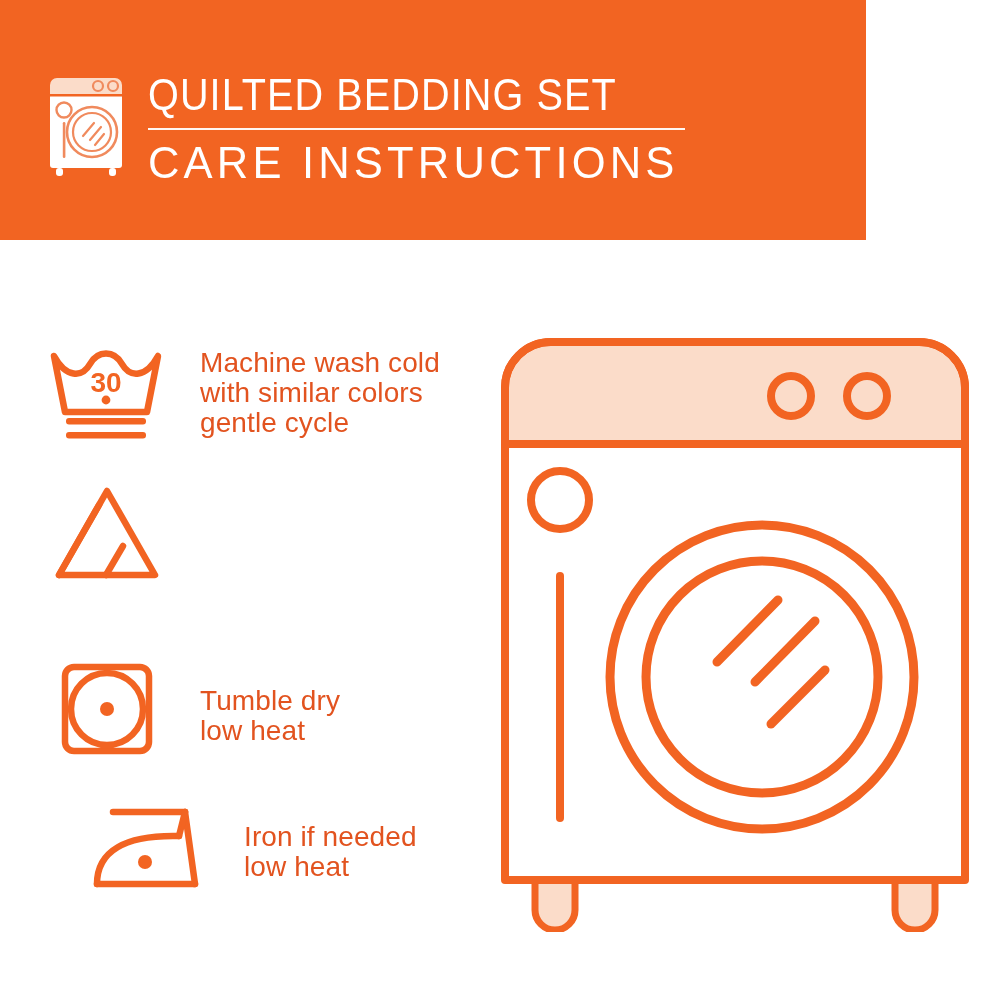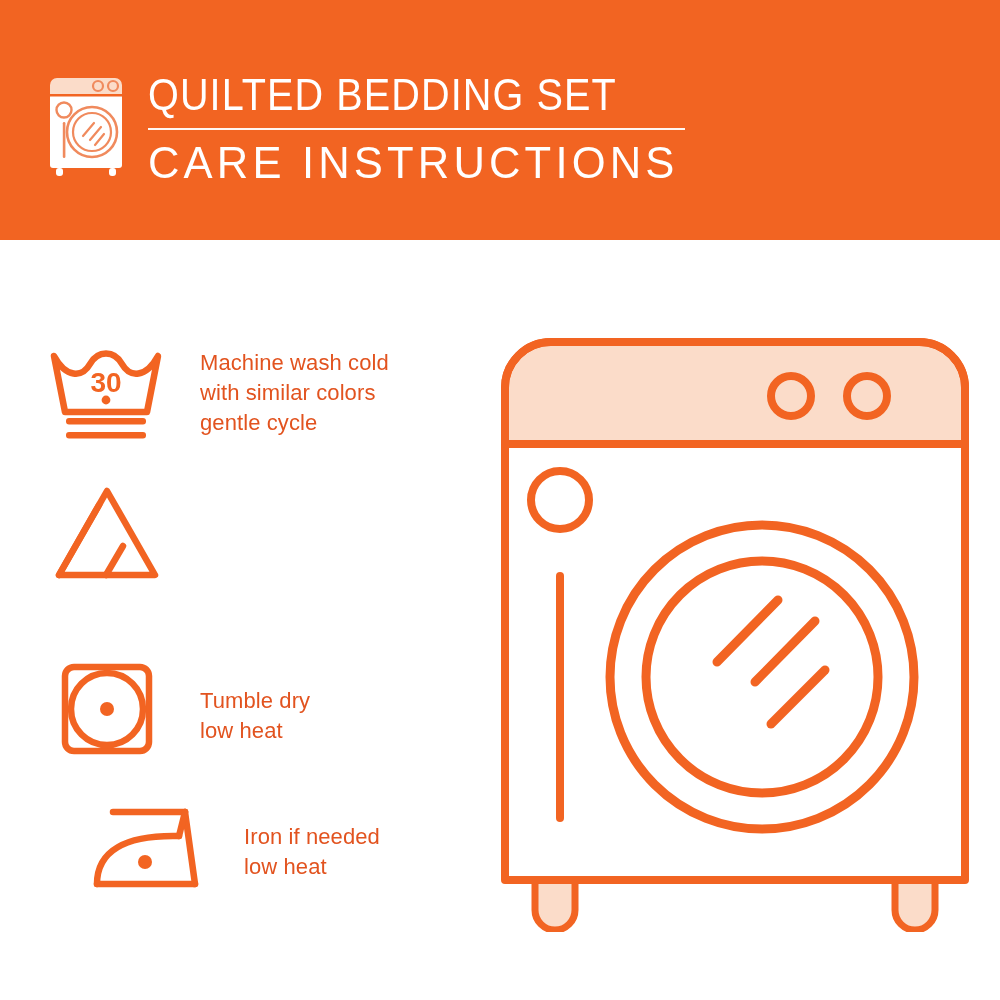--- a/index.html
+++ b/index.html
@@ -17,21 +17,21 @@
     height: 1000px;
     background: #ffffff;
     overflow: hidden;
   }
 
   
   #header-band {
     position: absolute;
     left: 0;
     top: 0;
-    width: 1000px;
+    width: 866px;
     height: 240px;
     background: #f26422;
   }
   #header-logo {
     position: absolute;
     left: 44px;
     top: 72px;
     width: 92px;
     height: 104px;
   }
@@ -84,21 +84,21 @@
     align-items: center;
   }
   .care-icon {
     position: absolute;
     display: block;
   }
   .care-text {
     position: absolute;
     left: 200px;
     color: #e2531f;
-    font-size: 22px;
+    font-size: 28px;
     line-height: 30px;
     letter-spacing: 0.1px;
     font-weight: 400;
   }
   .care-text .line { display: block; white-space: nowrap; }
 
   
   #machine-illustration {
     position: absolute;
     left: 495px;

